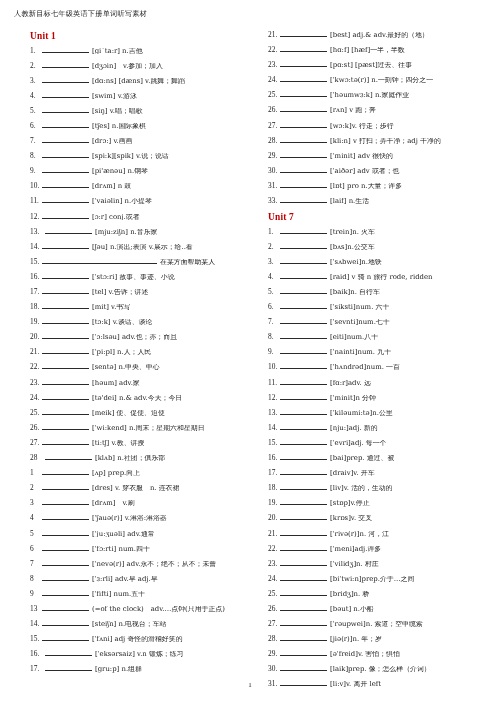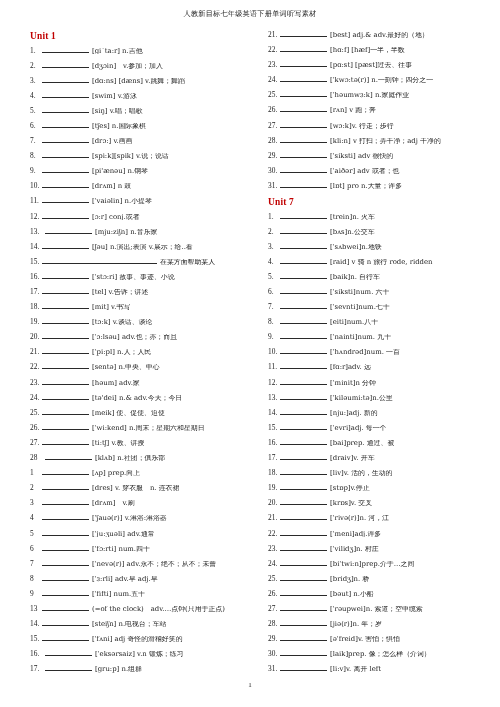--- a/index.html
+++ b/index.html
@@ -11,21 +11,21 @@
     position:relative;
     overflow:hidden;
   }
   .page{
     width:500px;height:707px;
     box-sizing:border-box;
     padding:9px 14px 0 14px;
     position:relative;
   }
   .doc-header{
-    text-align:center;
+    text-align:left;
     font-size:7.2px;
     letter-spacing:.2px;
     color:#242424;
     margin:0 0 9px 0;
     font-family:"DejaVu Serif","Liberation Serif",serif;
   }
   .columns{
     display:flex;
     gap:8px;
     align-items:flex-start;
@@ -343,31 +343,36 @@
           <span class="txt">[wɔ:k]v. 行走；步行</span>
         </div>
         <div class="entry">
           <span class="num">28.</span>
           <span class="blank w-std"></span>
           <span class="txt">[kli:n] v 打扫；弄干净；adj 干净的</span>
         </div>
         <div class="entry">
           <span class="num">29.</span>
           <span class="blank w-std"></span>
-          <span class="txt">[ˈsiksti] adv 很快的</span>
+          <span class="txt">[ˈminit] adv 很快的</span>
         </div>
         <div class="entry">
           <span class="num">30.</span>
           <span class="blank w-std"></span>
           <span class="txt">[ˈaiðər] adv 或者；也</span>
         </div>
         <div class="entry">
           <span class="num">31.</span>
           <span class="blank w-std"></span>
           <span class="txt">[lɒt] pro n.大量；许多</span>
+        </div>
+        <div class="entry">
+          <span class="num">33.</span>
+          <span class="blank w-std"></span>
+          <span class="txt">[laif] n.生活</span>
         </div>
         <div class="unit-title">Unit 7</div>
         <div class="entry">
           <span class="num">1.</span>
           <span class="blank w-std"></span>
           <span class="txt">[trein]n. 火车</span>
         </div>
         <div class="entry">
           <span class="num">2.</span>
           <span class="blank w-std"></span>

